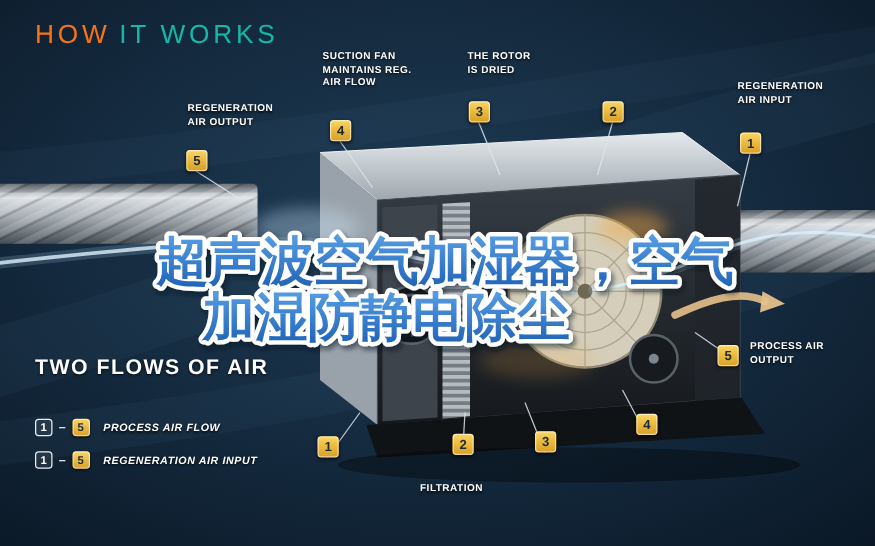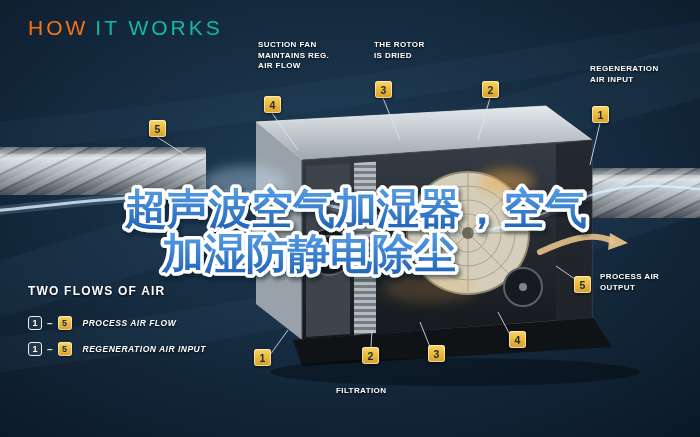--- a/index.html
+++ b/index.html
@@ -23,21 +23,21 @@
   }
   .badge{
     position:absolute;z-index:21;width:17px;height:17px;border-radius:3px;
     background:linear-gradient(180deg,#f8d768 0%,#edbc3e 45%,#d79f28 100%);
     color:#1b2a38;font-weight:700;font-size:10.5px;
     display:flex;align-items:center;justify-content:center;
     box-shadow:0 1px 3px rgba(0,0,0,.65), inset 0 0 0 1px rgba(255,255,255,.55);
   }
 
   .legend{position:absolute;left:28px;top:284px;z-index:20;color:#fff;}
-  .legend-heading{font-size:12px;font-weight:700;letter-spacing:1.2px;margin-bottom:18px;text-shadow:0 1px 2px rgba(0,0,0,.8);}
+  .legend-heading{font-size:17px;font-weight:700;letter-spacing:1.2px;margin-bottom:31px;text-shadow:0 1px 2px rgba(0,0,0,.8);}
   .legend-row{display:flex;align-items:center;gap:5px;margin-bottom:12px;}
   .mini-badge{
     width:14px;height:14px;border-radius:3px;font-size:9px;font-weight:700;
     display:flex;align-items:center;justify-content:center;box-sizing:border-box;
   }
   .mini-badge.outline{border:1.5px solid #e9eff3;color:#fff;background:rgba(255,255,255,.07);}
   .mini-badge.filled{
     background:linear-gradient(180deg,#f8d768,#d79f28);color:#1b2a38;
     box-shadow:0 1px 2px rgba(0,0,0,.6), inset 0 0 0 1px rgba(255,255,255,.5);
   }
@@ -169,20 +169,21 @@
       <line x1="436" y1="362" x2="420" y2="322"></line>
       <line x1="370" y1="364" x2="372" y2="330"></line>
       <line x1="262" y1="366" x2="288" y2="330"></line>
     </g>
   </svg>
 
   <div class="title">
     <span class="t-bold">HOW</span><span class="t-light">IT WORKS</span>
   </div>
 
+  <div class="callout" style="left:150px;top:82px;width:70px">REGENERATION AIR OUTPUT</div>
   <div class="callout" style="left:258px;top:40px;width:74px">SUCTION FAN MAINTAINS REG. AIR FLOW</div>
   <div class="callout" style="left:374px;top:40px;width:58px">THE ROTOR IS DRIED</div>
   <div class="callout" style="left:590px;top:64px;width:74px">REGENERATION AIR INPUT</div>
   <div class="callout" style="left:600px;top:272px;width:66px">PROCESS AIR OUTPUT</div>
   <div class="callout" style="left:336px;top:386px;width:70px">FILTRATION</div>
 
   <div class="badge" style="left:149px;top:120px">5</div>
   <div class="badge" style="left:264px;top:96px">4</div>
   <div class="badge" style="left:375px;top:81px">3</div>
   <div class="badge" style="left:482px;top:81px">2</div>

